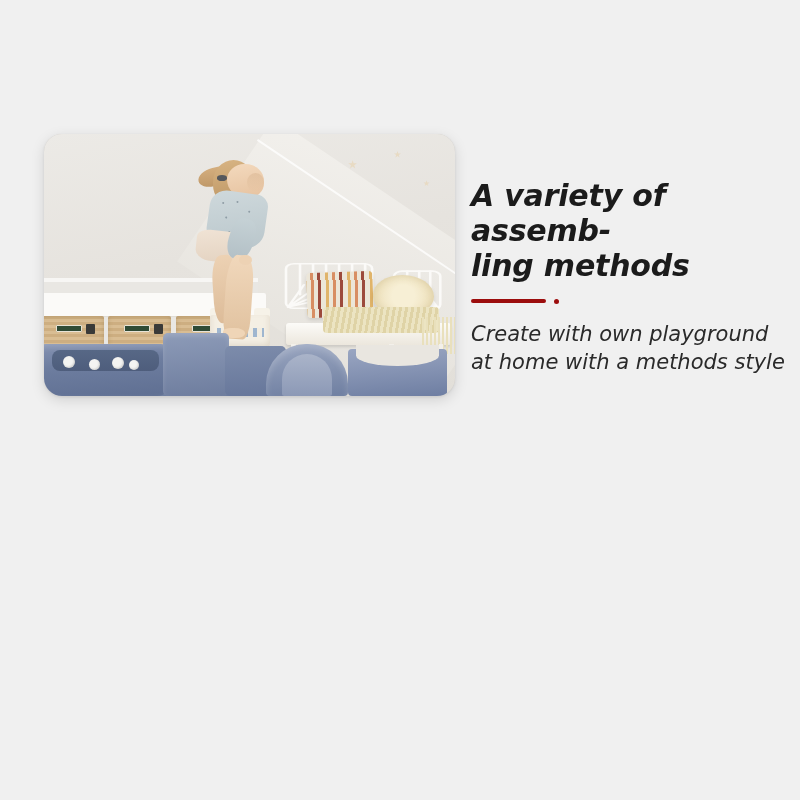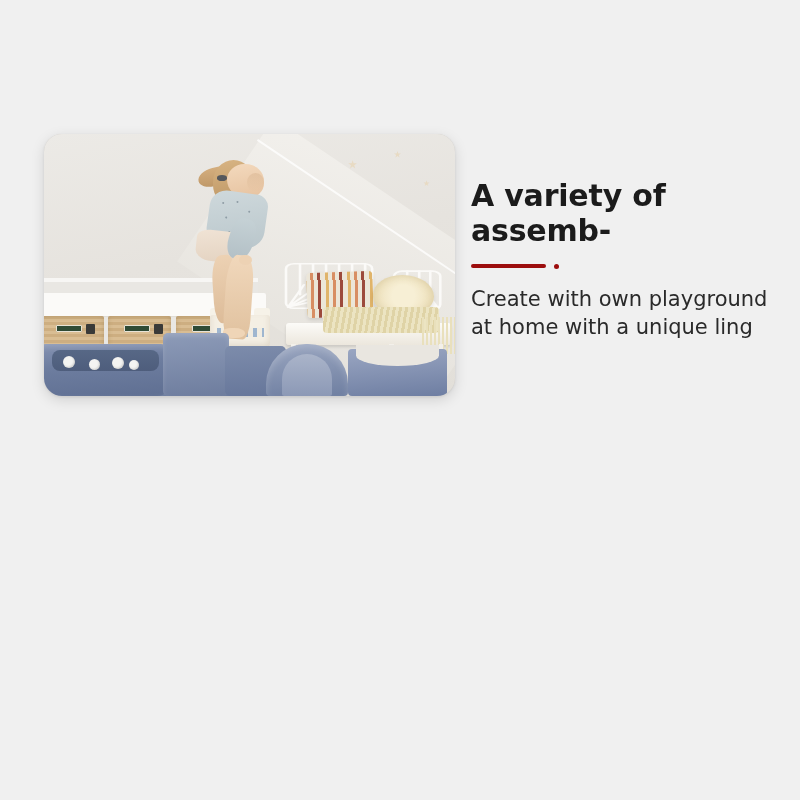--- a/index.html
+++ b/index.html
@@ -152,21 +152,21 @@
     background:linear-gradient(175deg,#edd2b4,#dcbb98); border-radius:40% 36% 28% 30%;
     transform:rotate(-4deg); }
   .kid-leg-near { left:44%; top:46%; width:6.5%; height:32%;
     background:linear-gradient(175deg,#f1d8bc,#e0c19e); border-radius:38% 34% 24% 26%;
     transform:rotate(4deg); }
   .kid-foot { left:43.5%; top:74%; width:5.5%; height:4%;
     background:#efd5b7; border-radius:36% 46% 40% 40%; }
 
   
   .text-col { position:absolute; left:471px; }
-  #text-col-1 { top:178px; width:322px; }
+  #text-col-1 { top:178px; width:322px;font-style:italic; }
 
   .heading {
     font-size:30px;
     font-weight:bold;
     line-height:1.17;
     color:#1b1b1b;
     letter-spacing:-.2px;
   }
   .accent { position:relative; height:6px; margin-top:15px; }
   .accent-line {
@@ -284,28 +284,29 @@
       <div class="sh p1-arch"></div>
       <div class="sh p1-arch-face"></div>
       <div class="sh p1-rocker"></div>
       <div class="sh p1-rocker-dip"></div>
     </div>
   </div>
 
   <div class="text-col" id="text-col-1">
     <div class="heading">
       <span>A variety of assemb-</span><br>
+      <span>ling methods</span>
     </div>
     <div class="accent">
       <span class="accent-line"></span>
       <span class="accent-dot"></span>
     </div>
     <div class="body-text">
       <span>Create with own playground</span><br>
-      <span>at home with a unique ling</span>
+      <span>at home with a methods style</span>
     </div>
   </div>
 </div>
 
 <div class="block" id="block-2">
 
   
 
   
 </div>

